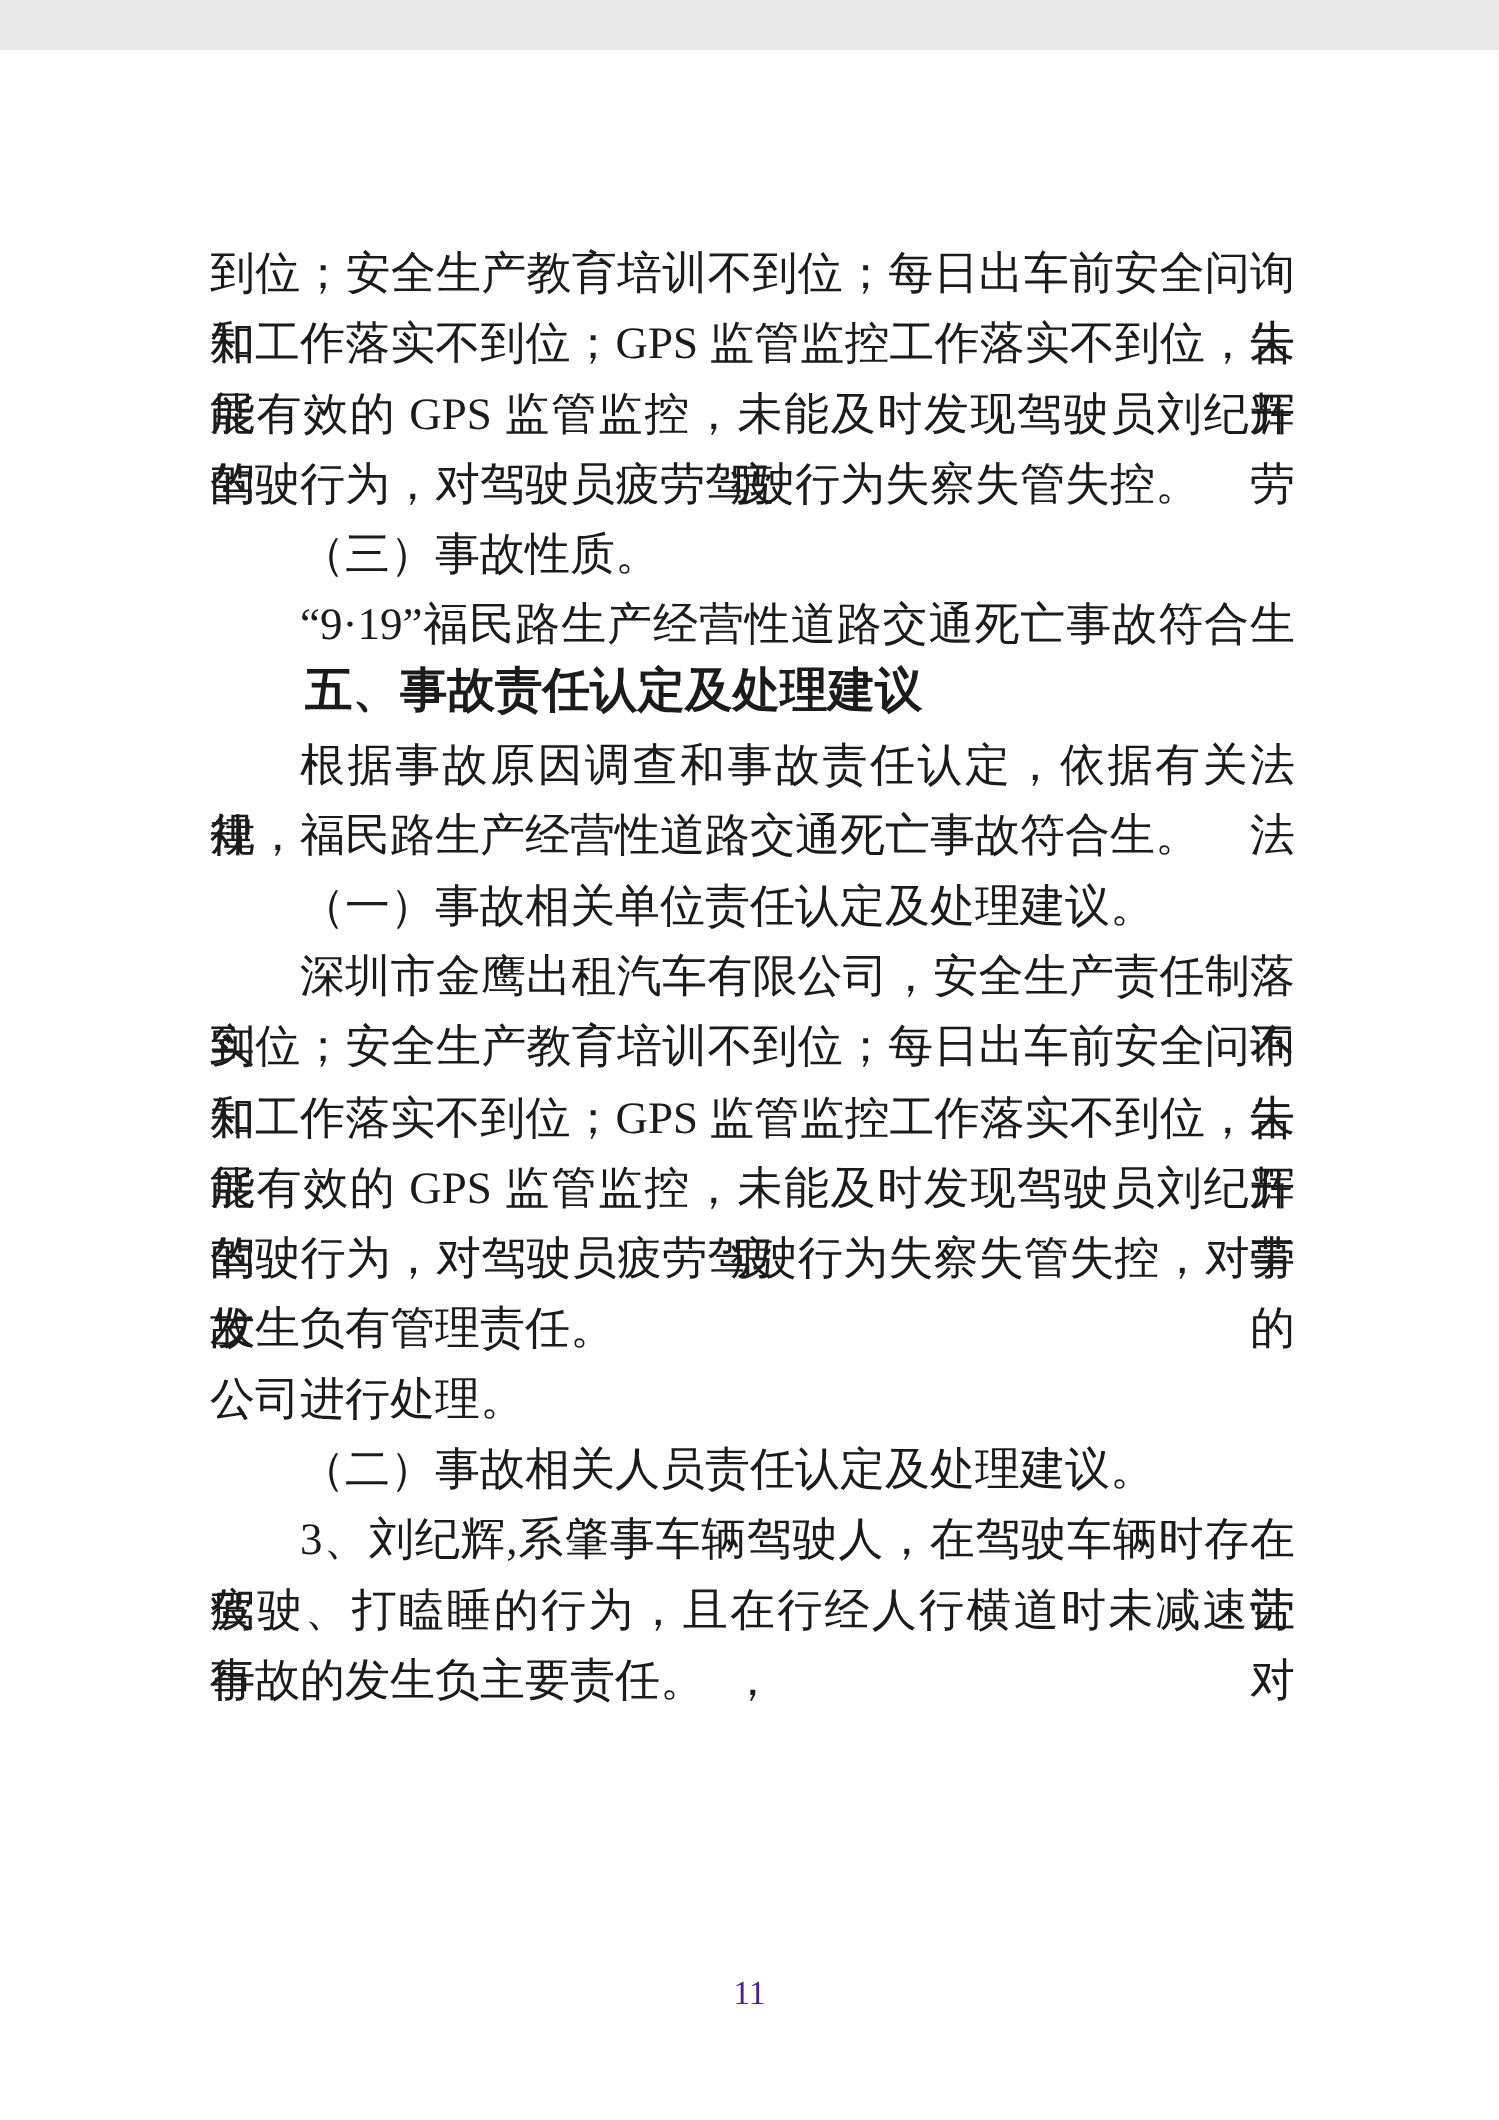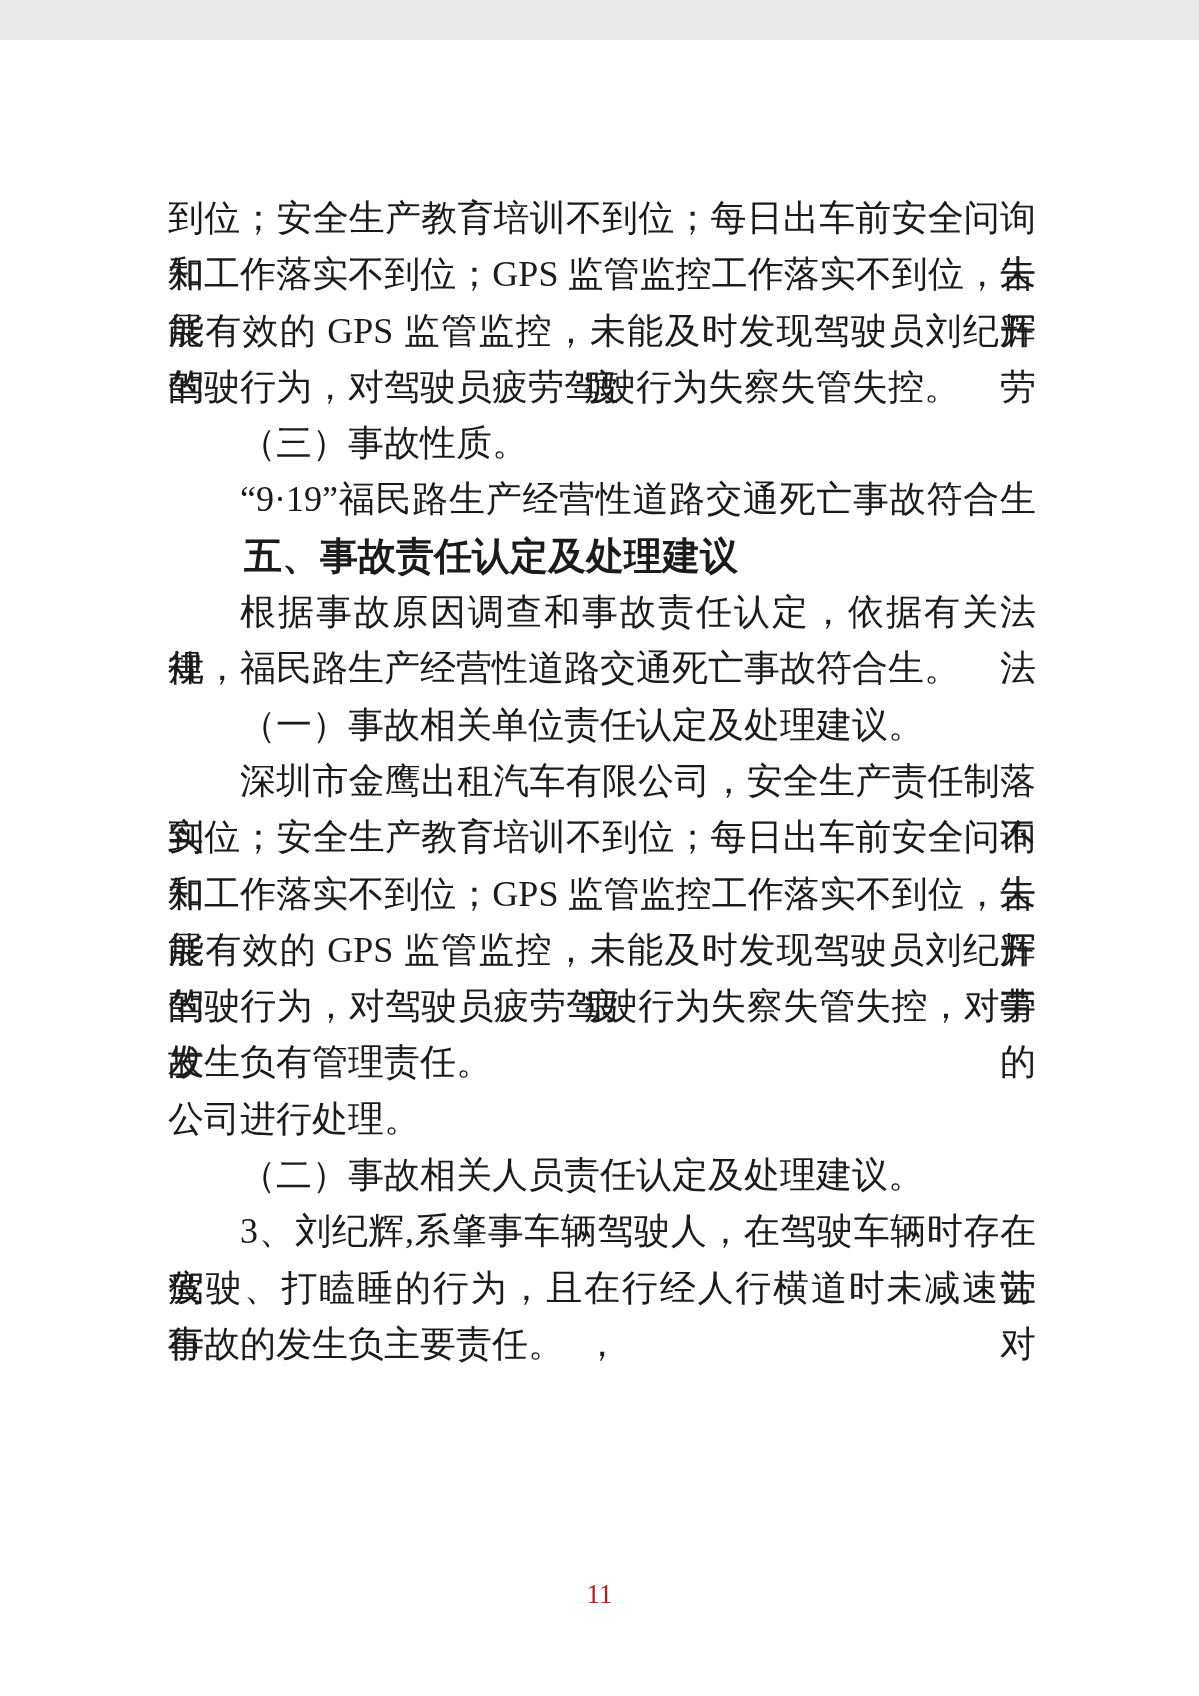--- a/index.html
+++ b/index.html
@@ -35,34 +35,34 @@
     text-align: justify;
     text-align-last: justify;
     text-justify: inter-character;
   }
   
   .line.i {
     text-indent: 2em;
   }
   
   .line.h {
-    font-family: Liberation Serif, serif;
+    font-family: Liberation Mono, monospace;
     font-weight: 700;
     font-size: 38px;
   }
   .page-number {
     position: absolute;
     left: 0;
     top: 1538px;
     width: 1199px;
     text-align: center;
     font-size: 27px;
     line-height: 32px;
     font-family: "Liberation Serif", "DejaVu Serif", serif;
-    color: #b91c1c;
+    color: #4c1d95;
   }
 </style>
 </head>
 <body>
 
 <div class="page">
   <div class="text-block">
     <div class="line j">到位；安全生产教育培训不到位；每日出车前安全问询和告</div>
     <div class="line j">知工作落实不到位；GPS 监管监控工作落实不到位，未能开</div>
     <div class="line j">展有效的 GPS 监管监控，未能及时发现驾驶员刘纪辉的疲劳</div>

